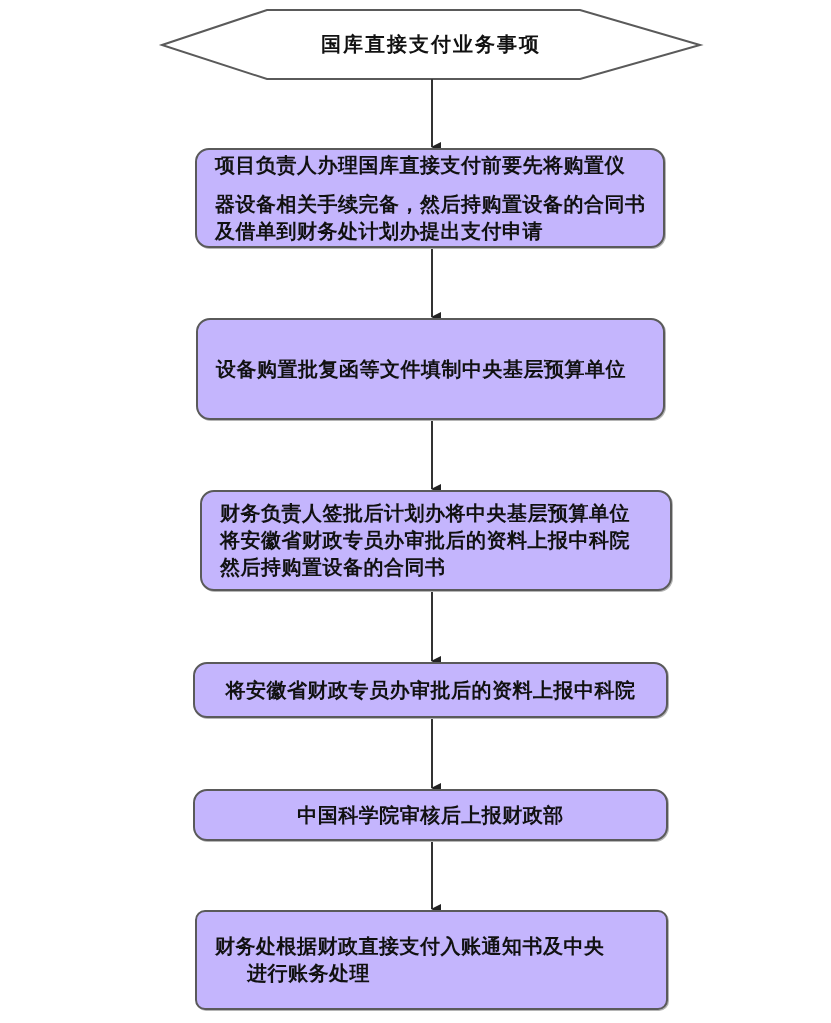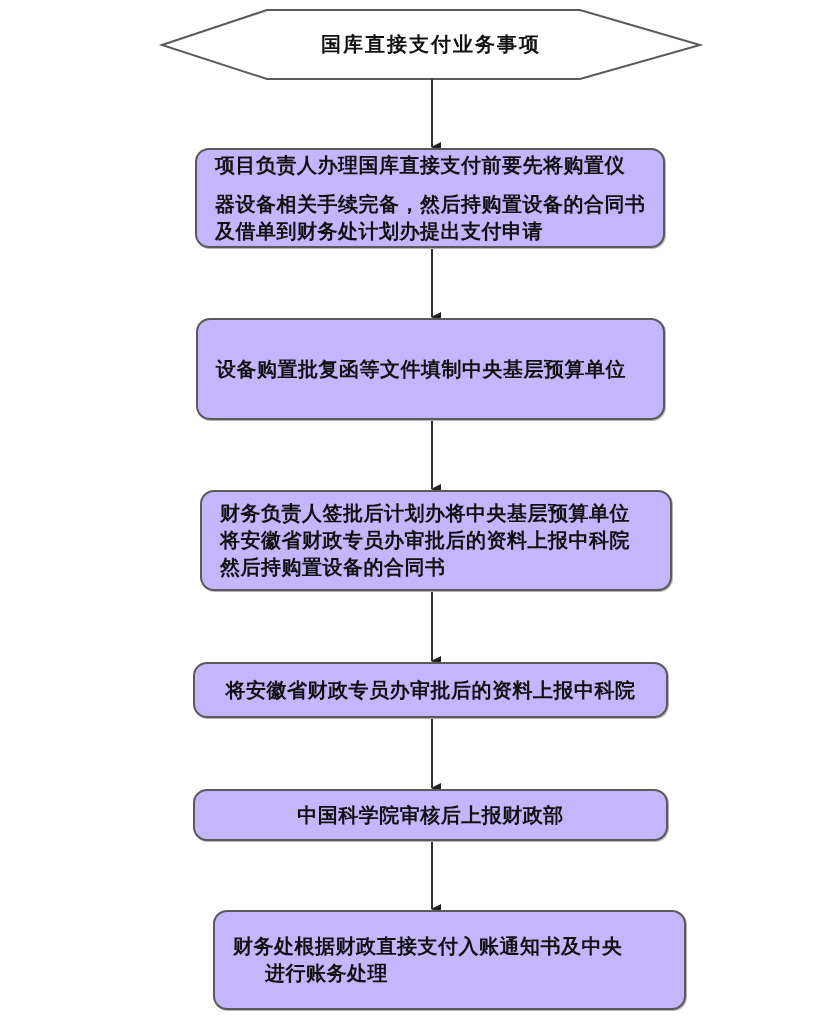--- a/index.html
+++ b/index.html
@@ -64,15 +64,15 @@
 </div>
 
 <div class="node-box center" style="left:193px; top:662px; width:475px; height:56px;">
   <span class="node-text"><span style="display: block;">将安徽省财政专员办审批后的资料上报中科院</span></span>
 </div>
 
 <div class="node-box center" style="left:193px; top:789px; width:475px; height:52px;">
   <span class="node-text"><span style="display: block;">中国科学院审核后上报财政部</span></span>
 </div>
 
-<div class="node-box" style="left:213px; top:910px; width:473px; height:100px; ">
+<div class="node-box" style="left:195px; top:910px; width:473px; height:100px; border-radius:10px;">
   <span class="node-text"><span style="display: block;">财务处根据财政直接支付入账通知书及中央</span><span style="display: block; margin-left: 32px;">进行账务处理</span></span>
 </div>
 
 </body></html>

